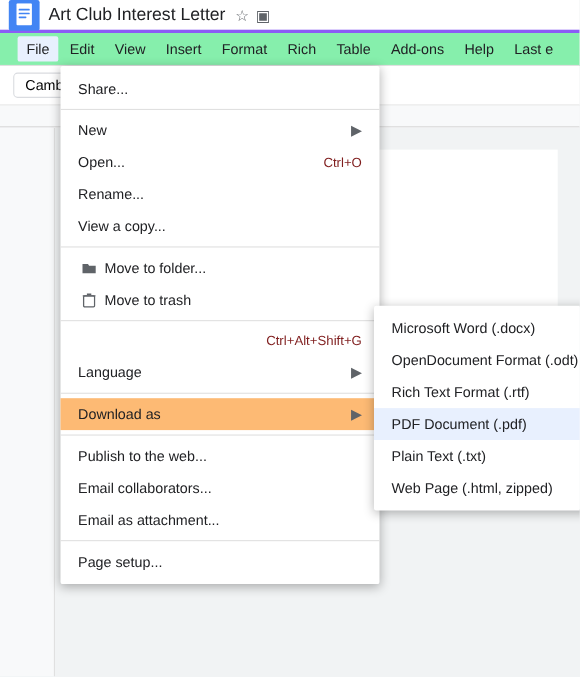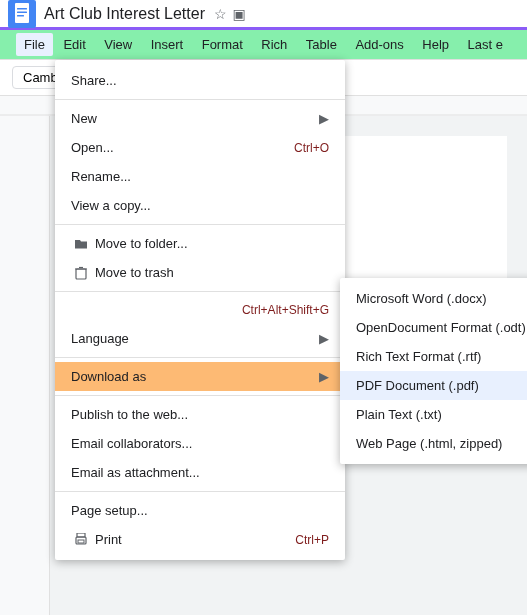--- a/index.html
+++ b/index.html
@@ -376,31 +376,20 @@
     </div>
     <div class="file-menu-item">
       <span>Email as attachment...</span>
     </div>
 
     <div class="divider"></div>
 
     <div class="file-menu-item">
       <span>Page setup...</span>
     </div>
-    <div class="file-menu-item">
-      <span class="icon-placeholder">
-        <svg width="14" height="13" viewBox="0 0 14 13">
-            <rect x="2" y="4" width="10" height="7" rx="1" fill="none" stroke="#5f6368" stroke-width="1.2"></rect>
-            <rect x="3" y="0" width="8" height="4" fill="none" stroke="#5f6368" stroke-width="1.2"></rect>
-            <rect x="4" y="7" width="6" height="3" fill="none" stroke="#5f6368" stroke-width="1"></rect>
-          </svg>
-      </span>
-      <span>Print</span>
-      <span class="shortcut">Ctrl+P</span>
-    </div>
   </div>
 
   <div class="download-submenu">
     <div class="submenu-item">
       <span>Microsoft Word (.docx)</span>
     </div>
     <div class="submenu-item">
       <span>OpenDocument Format (.odt)</span>
     </div>
     <div class="submenu-item">

